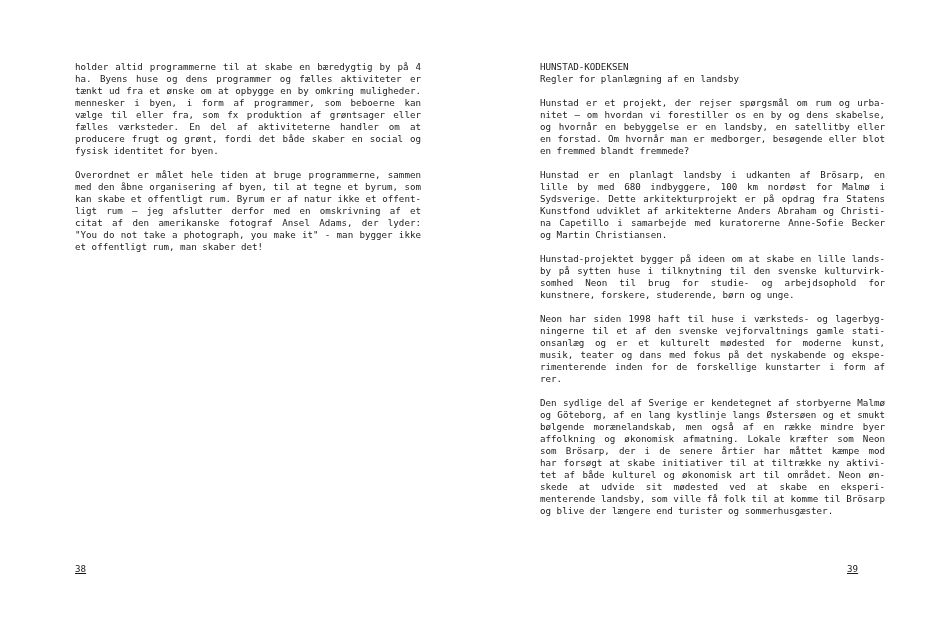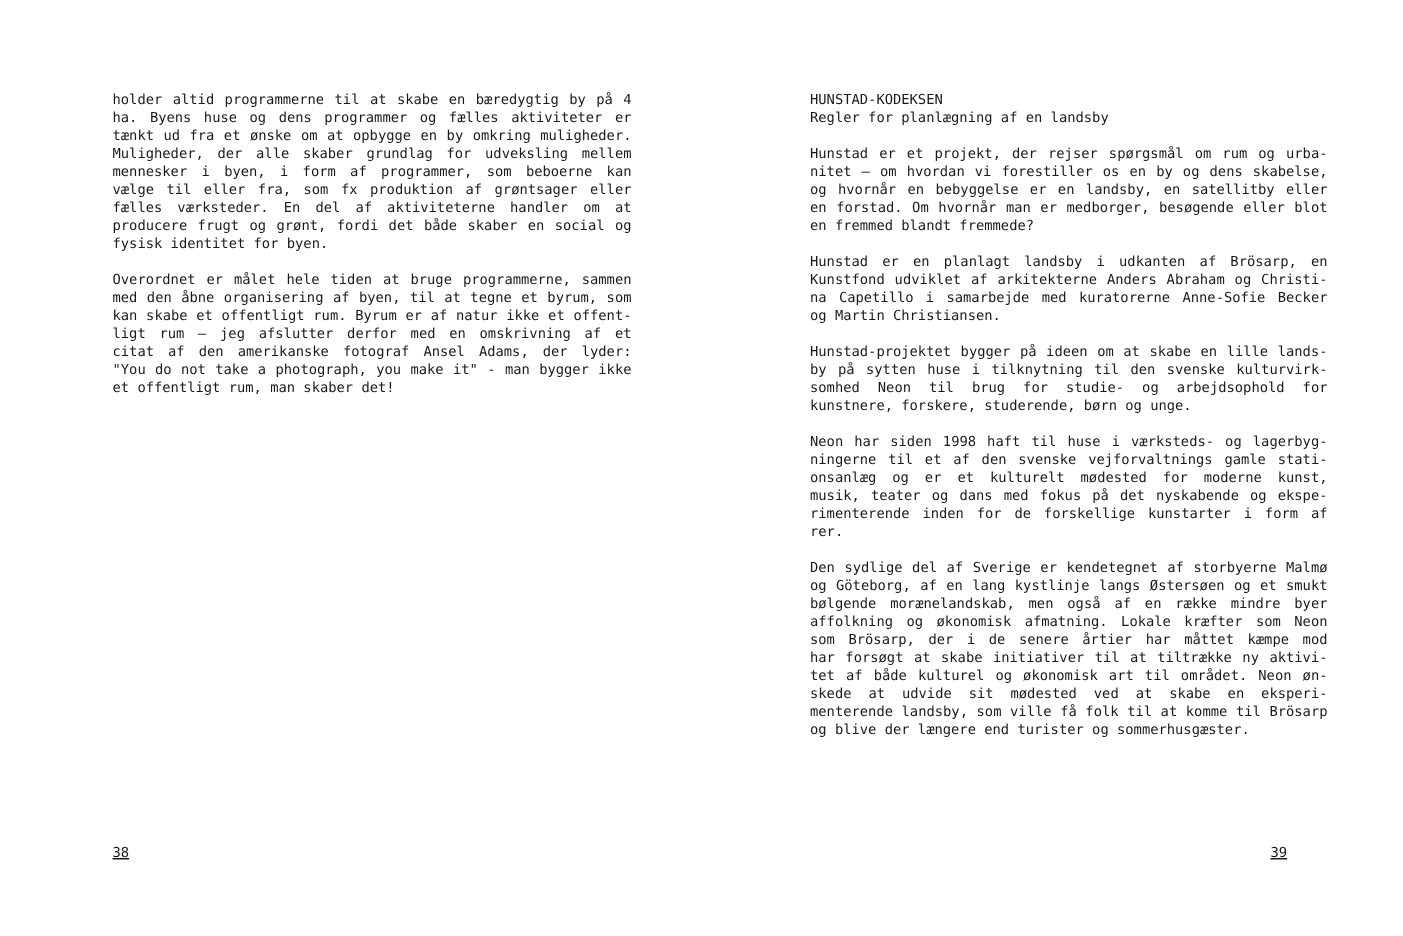--- a/index.html
+++ b/index.html
@@ -51,21 +51,20 @@
 <body>
 
 <div class="book-spread">
 
   <div class="page page-left">
     <div class="text-col">
         <div class="para">
           <div class="line">holder altid programmerne til at skabe en bæredygtig by på 4</div>
           <div class="line">ha. Byens huse og dens programmer og fælles aktiviteter er</div>
           <div class="line">tænkt ud fra et ønske om at opbygge en by omkring muligheder.</div>
-          <div class="line">Muligheder, der alle skaber grundlag for udveksling mellem</div>
           <div class="line">mennesker i byen, i form af programmer, som beboerne kan</div>
           <div class="line">vælge til eller fra, som fx produktion af grøntsager eller</div>
           <div class="line">fælles værksteder. En del af aktiviteterne handler om at</div>
           <div class="line">producere frugt og grønt, fordi det både skaber en social og</div>
           <div class="line last">fysisk identitet for byen.</div>
         </div>
         <div class="para">
           <div class="line">Overordnet er målet hele tiden at bruge programmerne, sammen</div>
           <div class="line">med den åbne organisering af byen, til at tegne et byrum, som</div>
           <div class="line">kan skabe et offentligt rum. Byrum er af natur ikke et offent-</div>
@@ -86,20 +85,22 @@
         </div>
         <div class="para">
           <div class="line">Hunstad er et projekt, der rejser spørgsmål om rum og urba-</div>
           <div class="line">nitet — om hvordan vi forestiller os en by og dens skabelse,</div>
           <div class="line">og hvornår en bebyggelse er en landsby, en satellitby eller</div>
           <div class="line">en forstad. Om hvornår man er medborger, besøgende eller blot</div>
           <div class="line last">en fremmed blandt fremmede?</div>
         </div>
         <div class="para">
           <div class="line">Hunstad er en planlagt landsby i udkanten af Brösarp, en</div>
+          <div class="line">lille by med 680 indbyggere, 100 km nordøst for Malmø i</div>
+          <div class="line">Sydsverige. Dette arkitekturprojekt er på opdrag fra Statens</div>
           <div class="line">Kunstfond udviklet af arkitekterne Anders Abraham og Christi-</div>
           <div class="line">na Capetillo i samarbejde med kuratorerne Anne-Sofie Becker</div>
           <div class="line last">og Martin Christiansen.</div>
         </div>
         <div class="para">
           <div class="line">Hunstad-projektet bygger på ideen om at skabe en lille lands-</div>
           <div class="line">by på sytten huse i tilknytning til den svenske kulturvirk-</div>
           <div class="line">somhed Neon til brug for studie- og arbejdsophold for</div>
           <div class="line last">kunstnere, forskere, studerende, børn og unge.</div>
         </div>

